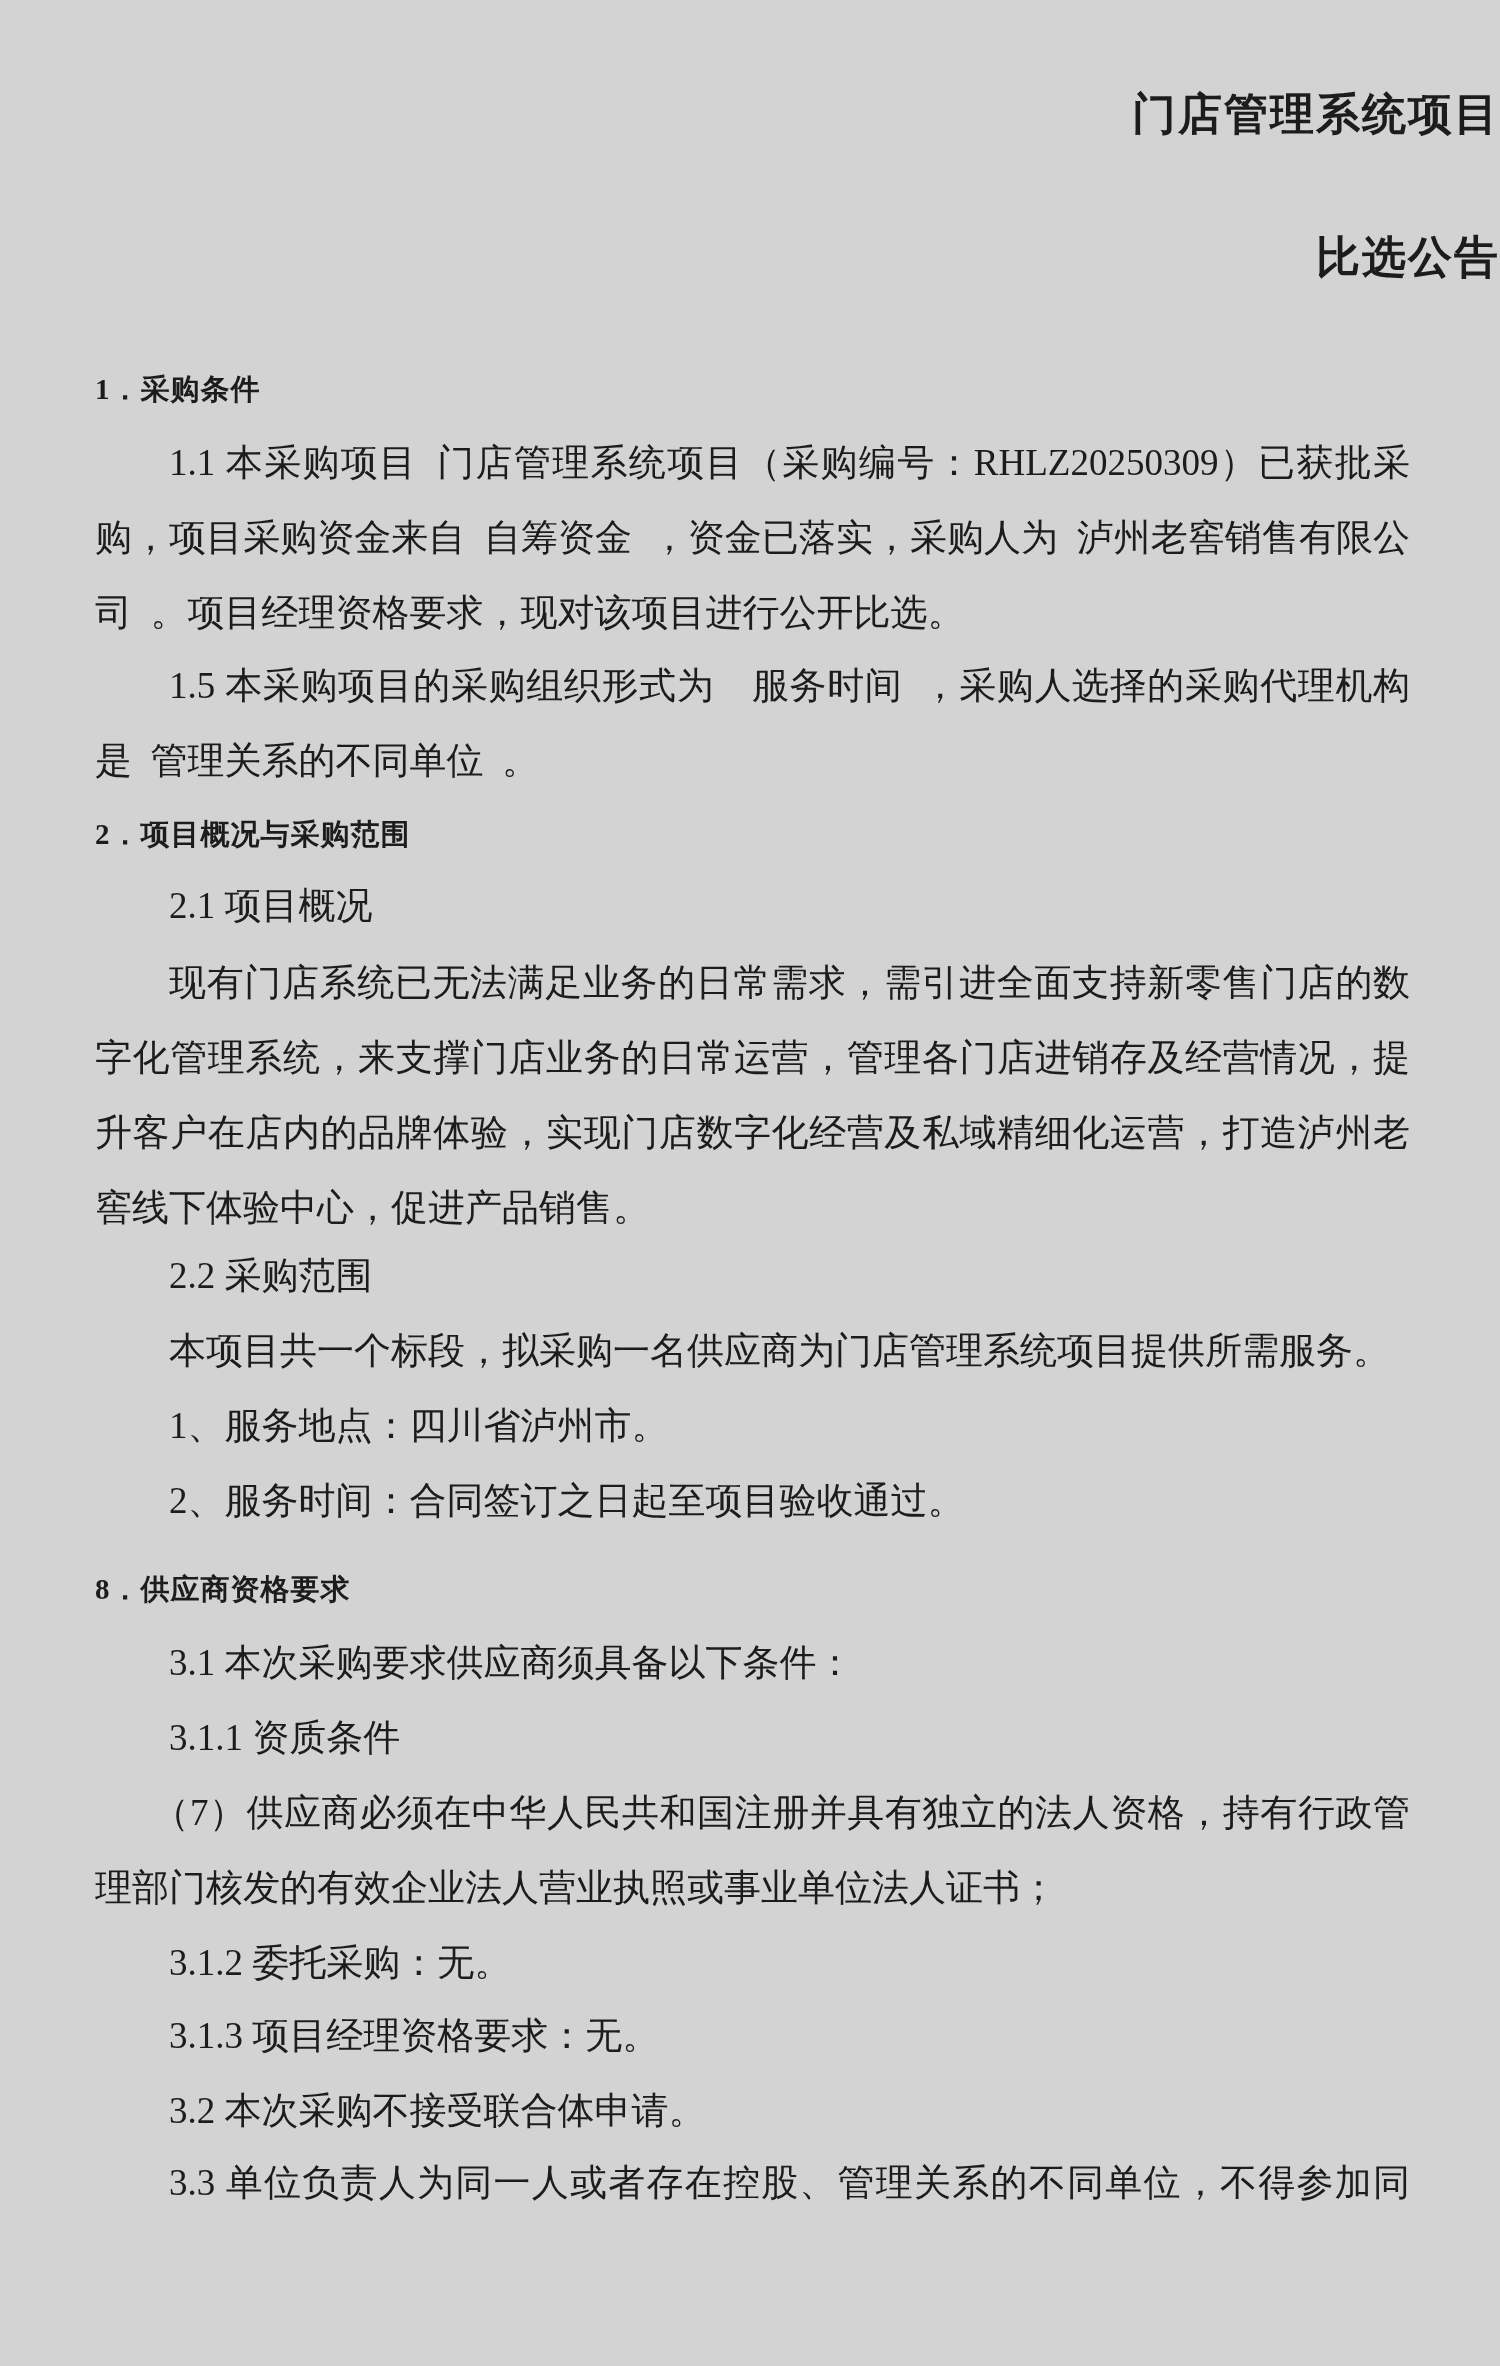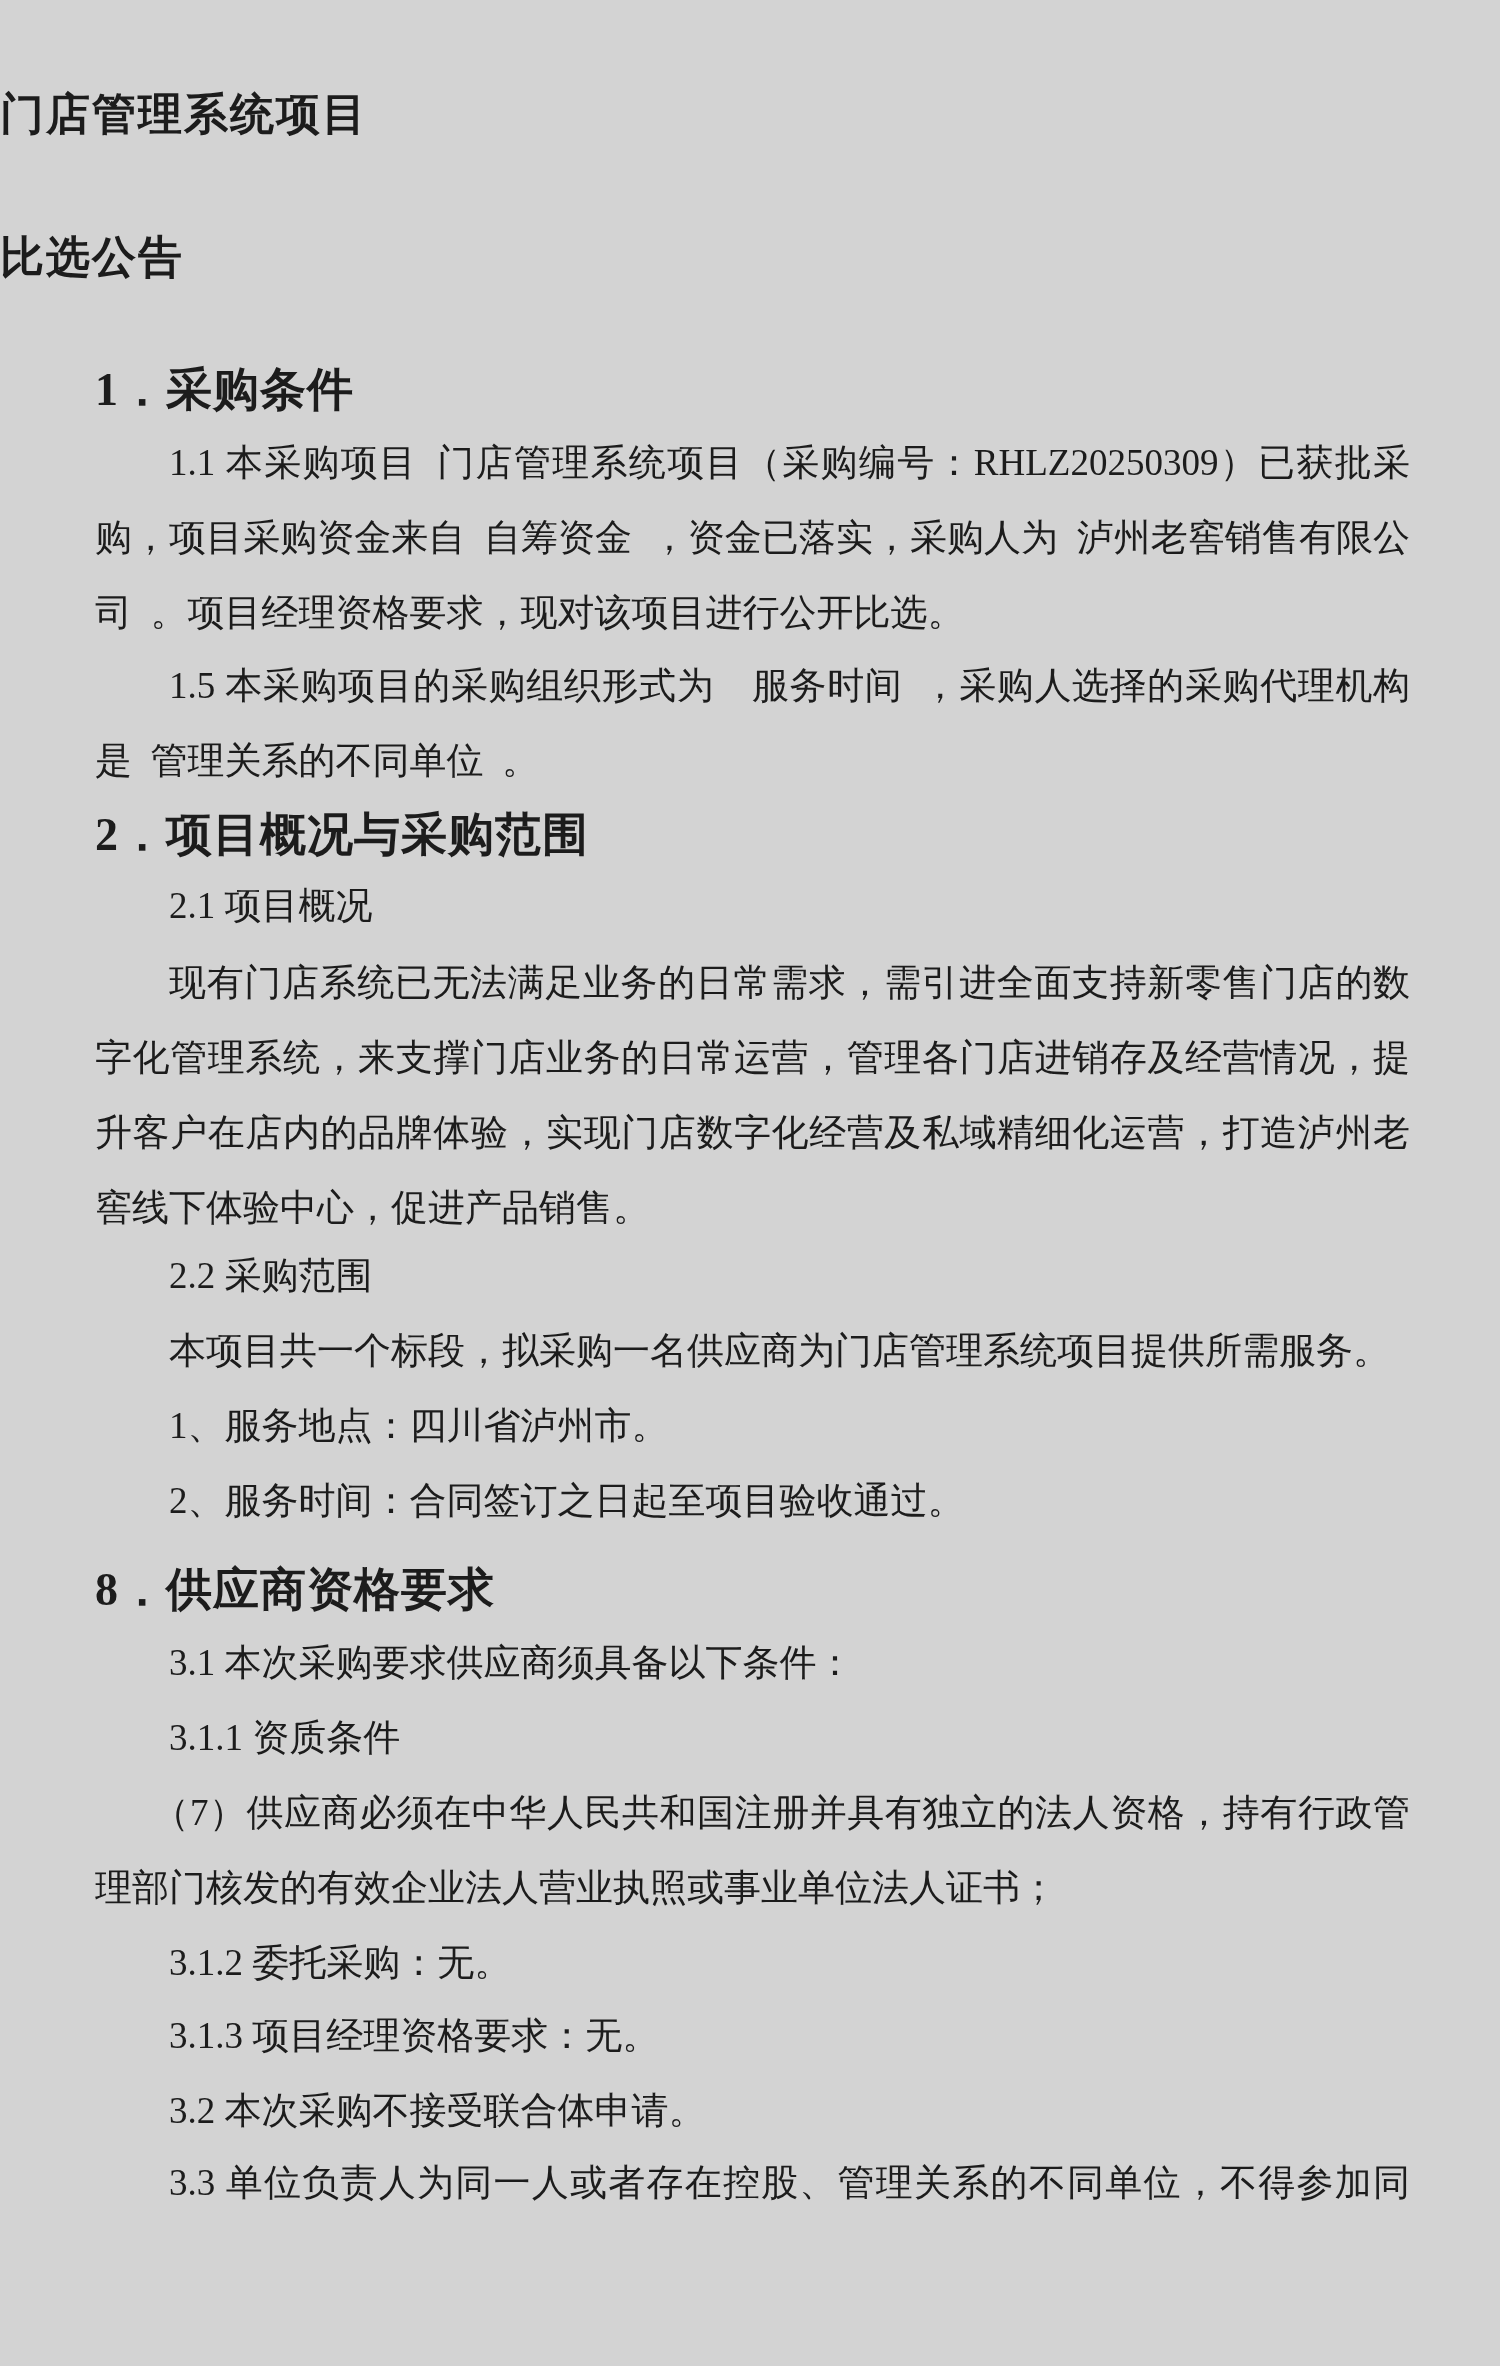--- a/index.html
+++ b/index.html
@@ -7,23 +7,23 @@
   body {
     width: 1500px;
     height: 2366px;
     position: relative;
     background: #d3d3d3;
     color: #1c1c1c;
     font-family: "Liberation Serif", "DejaVu Serif", serif;
     overflow: hidden;
   }
   .blk { position: absolute; left: 95px; width: 1315px; }
-  .center { left: 0; width: 1500px; text-align: left; }
+  .center { left: 0; width: 1500px; text-align: right; }
   .title { font-size: 44px; font-weight: bold; line-height: 60px; letter-spacing: 2px; }
-  .h { font-size: 46px; font-weight: bold; line-height: 75px; letter-spacing: 1px; }
+  .h { font-size: 29px; font-weight: bold; line-height: 75px; letter-spacing: 1px; }
   .p { font-size: 37px; line-height: 75px; text-align: justify; }
   .indent { text-indent: 2em; }
   .indent15 { text-indent: 1.55em; }
   .stretch { text-align-last: justify; }
   .u { text-underline-offset: 9px; text-decoration-thickness: 2px; }
 </style>
 </head>
 <body>
 
 <div class="blk center title" style="top:85px">门店管理系统项目</div>

